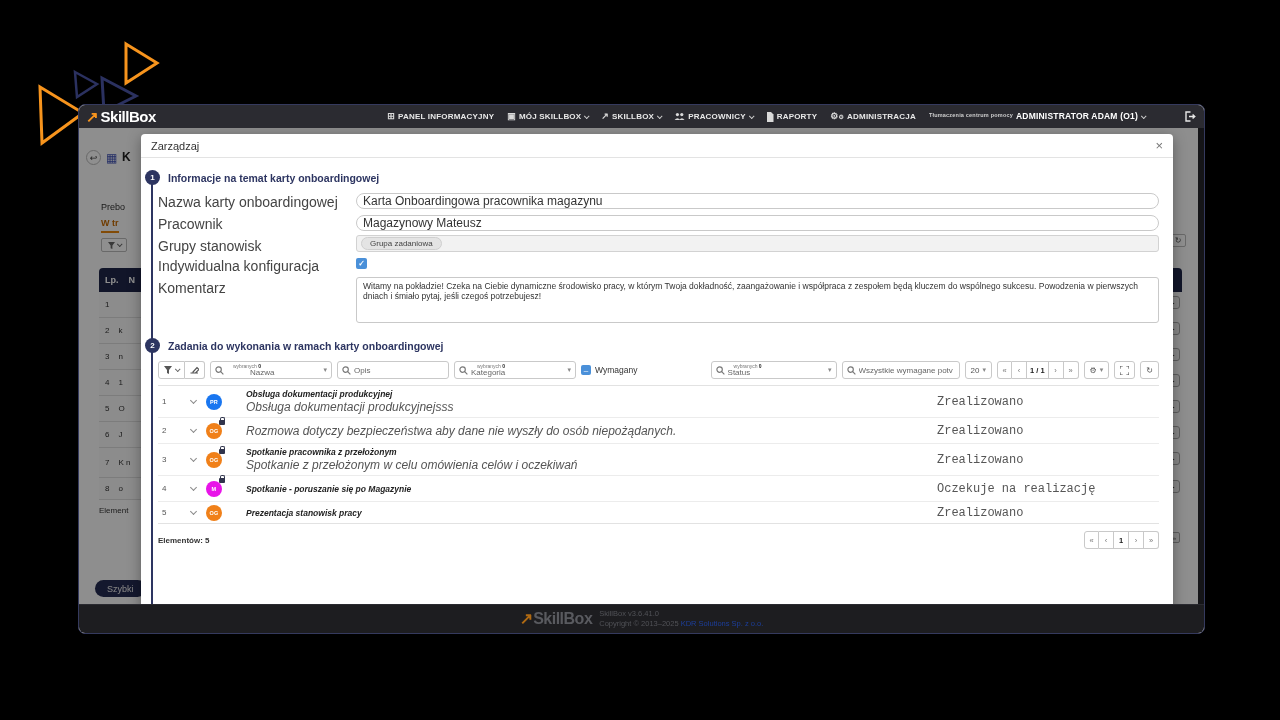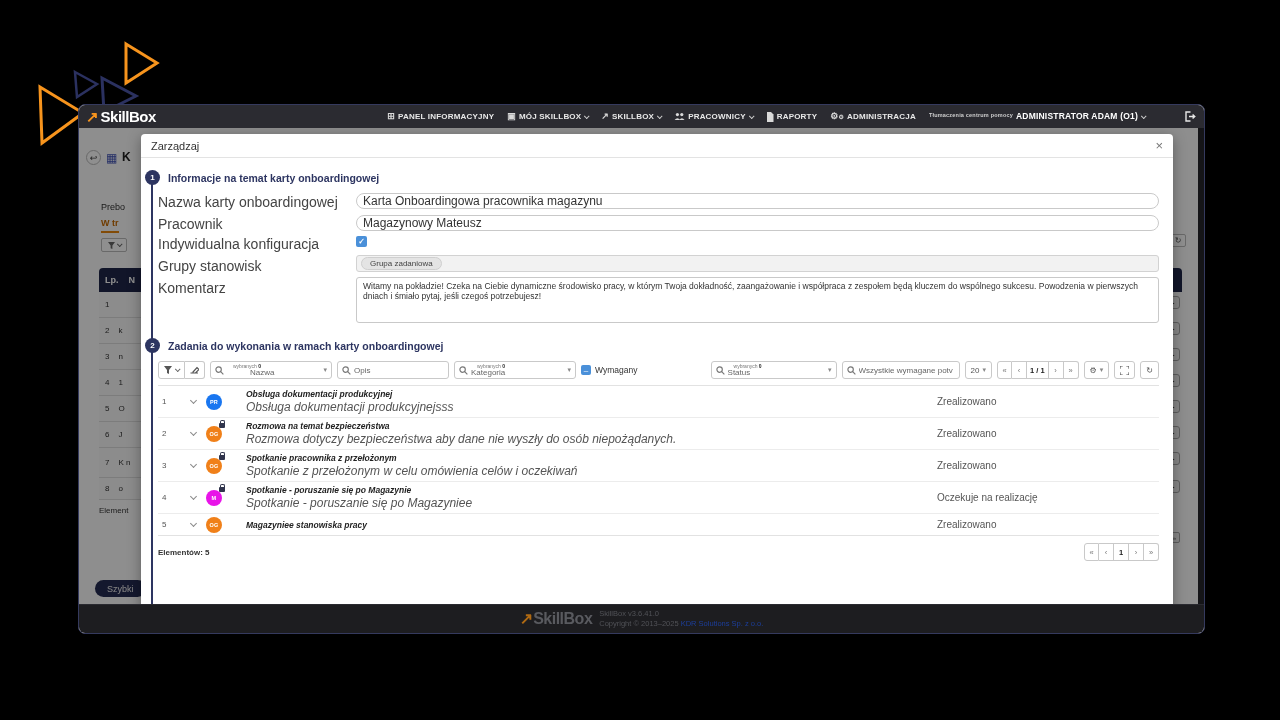--- a/index.html
+++ b/index.html
@@ -100,21 +100,21 @@
   .tchev { width:26px; flex:none; display:flex; justify-content:center; }
   .chevron { width:5px; height:5px; border-right:1.4px solid #8a8a8a; border-bottom:1.4px solid #8a8a8a; transform:rotate(45deg); margin-top:-2px; }
   .tbadge { width:40px; flex:none; position:relative; }
   .circ { width:16px; height:16px; border-radius:50%; color:#fff; font-size:5.5px; font-weight:bold; display:flex; align-items:center; justify-content:center; letter-spacing:.2px; }
   .c-blue { background:#1976f0; } .c-orange { background:#f08019; } .c-mag { background:#e814e8; }
   .lock { position:absolute; left:13px; top:-3px; width:6px; height:5px; background:#30344c; border-radius:1px; }
   .lock::before { content:""; position:absolute; left:1px; top:-3px; width:3px; height:3px; border:1px solid #30344c; border-bottom:none; border-radius:2px 2px 0 0; }
   .ttext { flex:1; padding:3px 0; min-width:0;font-style:italic; }
   .ttitle { font-size:8.5px; font-weight:bold; color:#222; }
   .tdesc { font-size:12px; color:#555; margin-top:1px; }
-  .tstatus { width:222px; flex:none; font-size:10px; color:#555; }
+  .tstatus { width:222px; flex:none; font-size:12px; color:#555;font-family:Liberation Mono, monospace; }
 
   .listfoot { display:flex; align-items:center; margin:7px 14px 0 17px; position:relative; z-index:2; }
   .lcount { font-size:8px; font-weight:bold; color:#333; }
   .listfoot .pgr { margin-left:auto; }
 
   .m-foot { position:absolute; left:0; bottom:0; width:100%; height:32px; border-top:1px solid #e3e3e3; display:flex; align-items:center; justify-content:flex-end; padding:0 12px; }
   .closebtn { height:18px; padding:0 10px; border:1px solid #c4c4c4; border-radius:3px; background:#fdfdfd; font-size:8.5px; color:#333; cursor:pointer; font-family:inherit; }
 
   
   .appfoot { position:absolute; left:0; bottom:0; width:100%; height:29px; background:#1d1d20; display:flex; align-items:center; justify-content:center; gap:7px; z-index:30; border-top:1px solid #2a2a30; }
@@ -280,31 +280,31 @@
 
         <div class="frow">
           <span class="flabel">Nazwa karty onboardingowej</span>
           <span class="fctrl"><input class="tinput" value="Karta Onboardingowa pracownika magazynu" style=""></span>
         </div>
         <div class="frow">
           <span class="flabel">Pracownik</span>
           <span class="fctrl"><input class="tinput" value="Magazynowy Mateusz" style=""></span>
         </div>
         <div class="frow">
-          <span class="flabel" style="padding-top:1px;">Indywidualna konfiguracja</span>
-          <span class="fctrl">
-              <span class="chk">✓</span>
-            </span>
-        </div>
-        <div class="frow">
           <span class="flabel">Grupy stanowisk</span>
           <span class="fctrl">
               <span class="groupbox">
             <span class="tag">Grupa zadaniowa</span>
           </span>
+            </span>
+        </div>
+        <div class="frow">
+          <span class="flabel" style="padding-top:1px;">Indywidualna konfiguracja</span>
+          <span class="fctrl">
+              <span class="chk">✓</span>
             </span>
         </div>
         <div class="frow">
           <span class="flabel">Komentarz</span>
           <span class="fctrl"><textarea class="tarea" style="">Witamy na pokładzie! Czeka na Ciebie dynamiczne środowisko pracy, w którym Twoja dokładność, zaangażowanie i współpraca z zespołem będą kluczem do wspólnego sukcesu. Powodzenia w pierwszych dniach i śmiało pytaj, jeśli czegoś potrzebujesz!</textarea></span>
         </div>
 
         <div class="sec">
           <span class="secnum">2</span>
           <span class="sectitle">Zadania do wykonania w ramach karty onboardingowej</span>
@@ -423,21 +423,20 @@
           <div class="trow">
             <span class="tnum">2</span>
             <span class="tchev">
                 <span class="chevron"></span>
               </span>
             <span class="tbadge">
                 <span class="circ c-orange">OG</span>
                 <span class="lock"></span>
               </span>
             <span class="ttext">
-              <div class="ttitle">Rozmowa na temat bezpieczeństwa</div>
               <div class="tdesc">Rozmowa dotyczy bezpieczeństwa aby dane nie wyszły do osób niepożądanych.</div>
             </span>
             <span class="tstatus">Zrealizowano</span>
           </div>
 
           <div class="trow">
             <span class="tnum">3</span>
             <span class="tchev">
                 <span class="chevron"></span>
               </span>
@@ -456,35 +455,34 @@
             <span class="tnum">4</span>
             <span class="tchev">
                 <span class="chevron"></span>
               </span>
             <span class="tbadge">
                 <span class="circ c-mag">M</span>
                 <span class="lock"></span>
               </span>
             <span class="ttext">
               <div class="ttitle">Spotkanie - poruszanie się po Magazynie</div>
-              <div class="tdesc">Spotkanie - poruszanie się po Magazyniee</div>
             </span>
             <span class="tstatus">Oczekuje na realizację</span>
           </div>
 
           <div class="trow" style="min-height:21px;">
             <span class="tnum">5</span>
             <span class="tchev">
                 <span class="chevron"></span>
               </span>
             <span class="tbadge">
                 <span class="circ c-orange">OG</span>
               </span>
             <span class="ttext">
-              <div class="ttitle">Magazyniee stanowiska pracy</div>
+              <div class="ttitle">Prezentacja stanowisk pracy</div>
             </span>
             <span class="tstatus">Zrealizowano</span>
           </div>
         </div>
 
         <div class="listfoot">
           <span class="lcount">Elementów: 5</span>
           <span class="pgr">
             <span class="pbtn">«</span>
             <span class="pbtn">‹</span>

